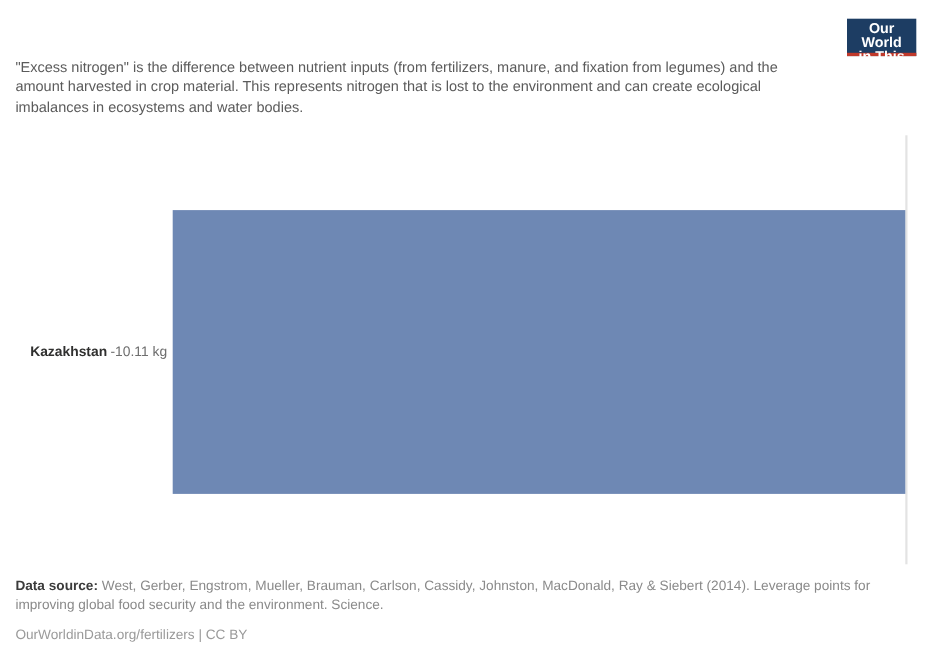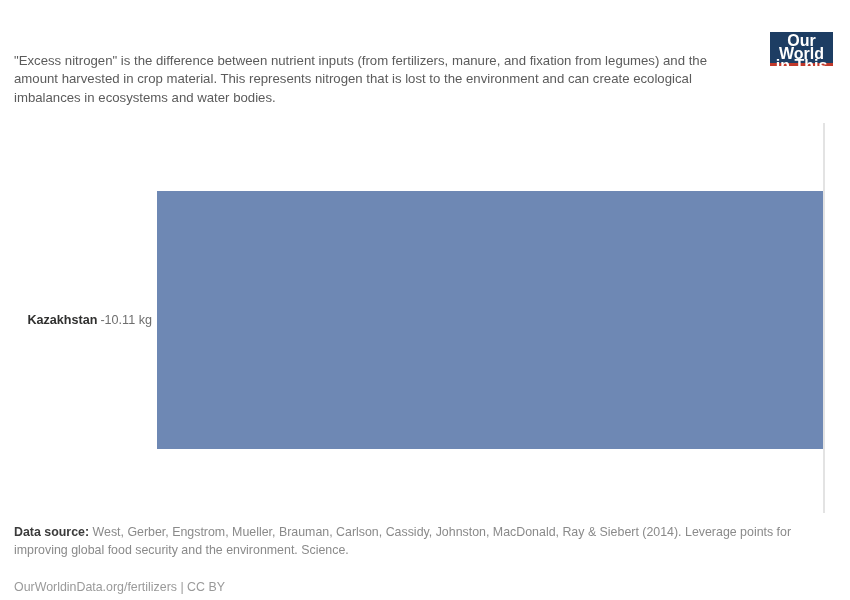--- a/index.html
+++ b/index.html
@@ -43,29 +43,29 @@
     font-family: "Liberation Sans", sans-serif;
     font-size: 13.2px;
     line-height: 18.4px;
     color: #5b5b5b;
   }
 
   
   .owid-logo {
     position: absolute;
     left: 770px;
-    top: 32px;
+    top: 17px;
     width: 63px;
     height: 34px;
     background: #1d3d63;
     border-bottom: 3px solid #c0392b;
     box-sizing: border-box;
     color: #ffffff;
     font-family: "Liberation Sans", sans-serif;
-    font-size: 16px;
+    font-size: 13px;
     font-weight: 700;
     line-height: 12.5px;
     text-align: center;
     padding-top: 3px;
     box-sizing: border-box;
   }
   .owid-logo .l1, .owid-logo .l2 { display: block; }
 
   
   .chart-area {
@@ -129,21 +129,21 @@
     font-size: 12.4px;
     line-height: 17.5px;
     color: #8a8a8a;
     width: 780px;
   }
   .footer-source .label {
     font-weight: 700;
     color: #3b3b3b;
   }
   .footer-link {
-    margin-top: 20px;
+    margin-top: 10px;
     font-size: 12.4px;
     line-height: 16px;
     color: #9a9a9a;
   }
 </style>
 </head>
 <body>
 
 <div class="header">
 

